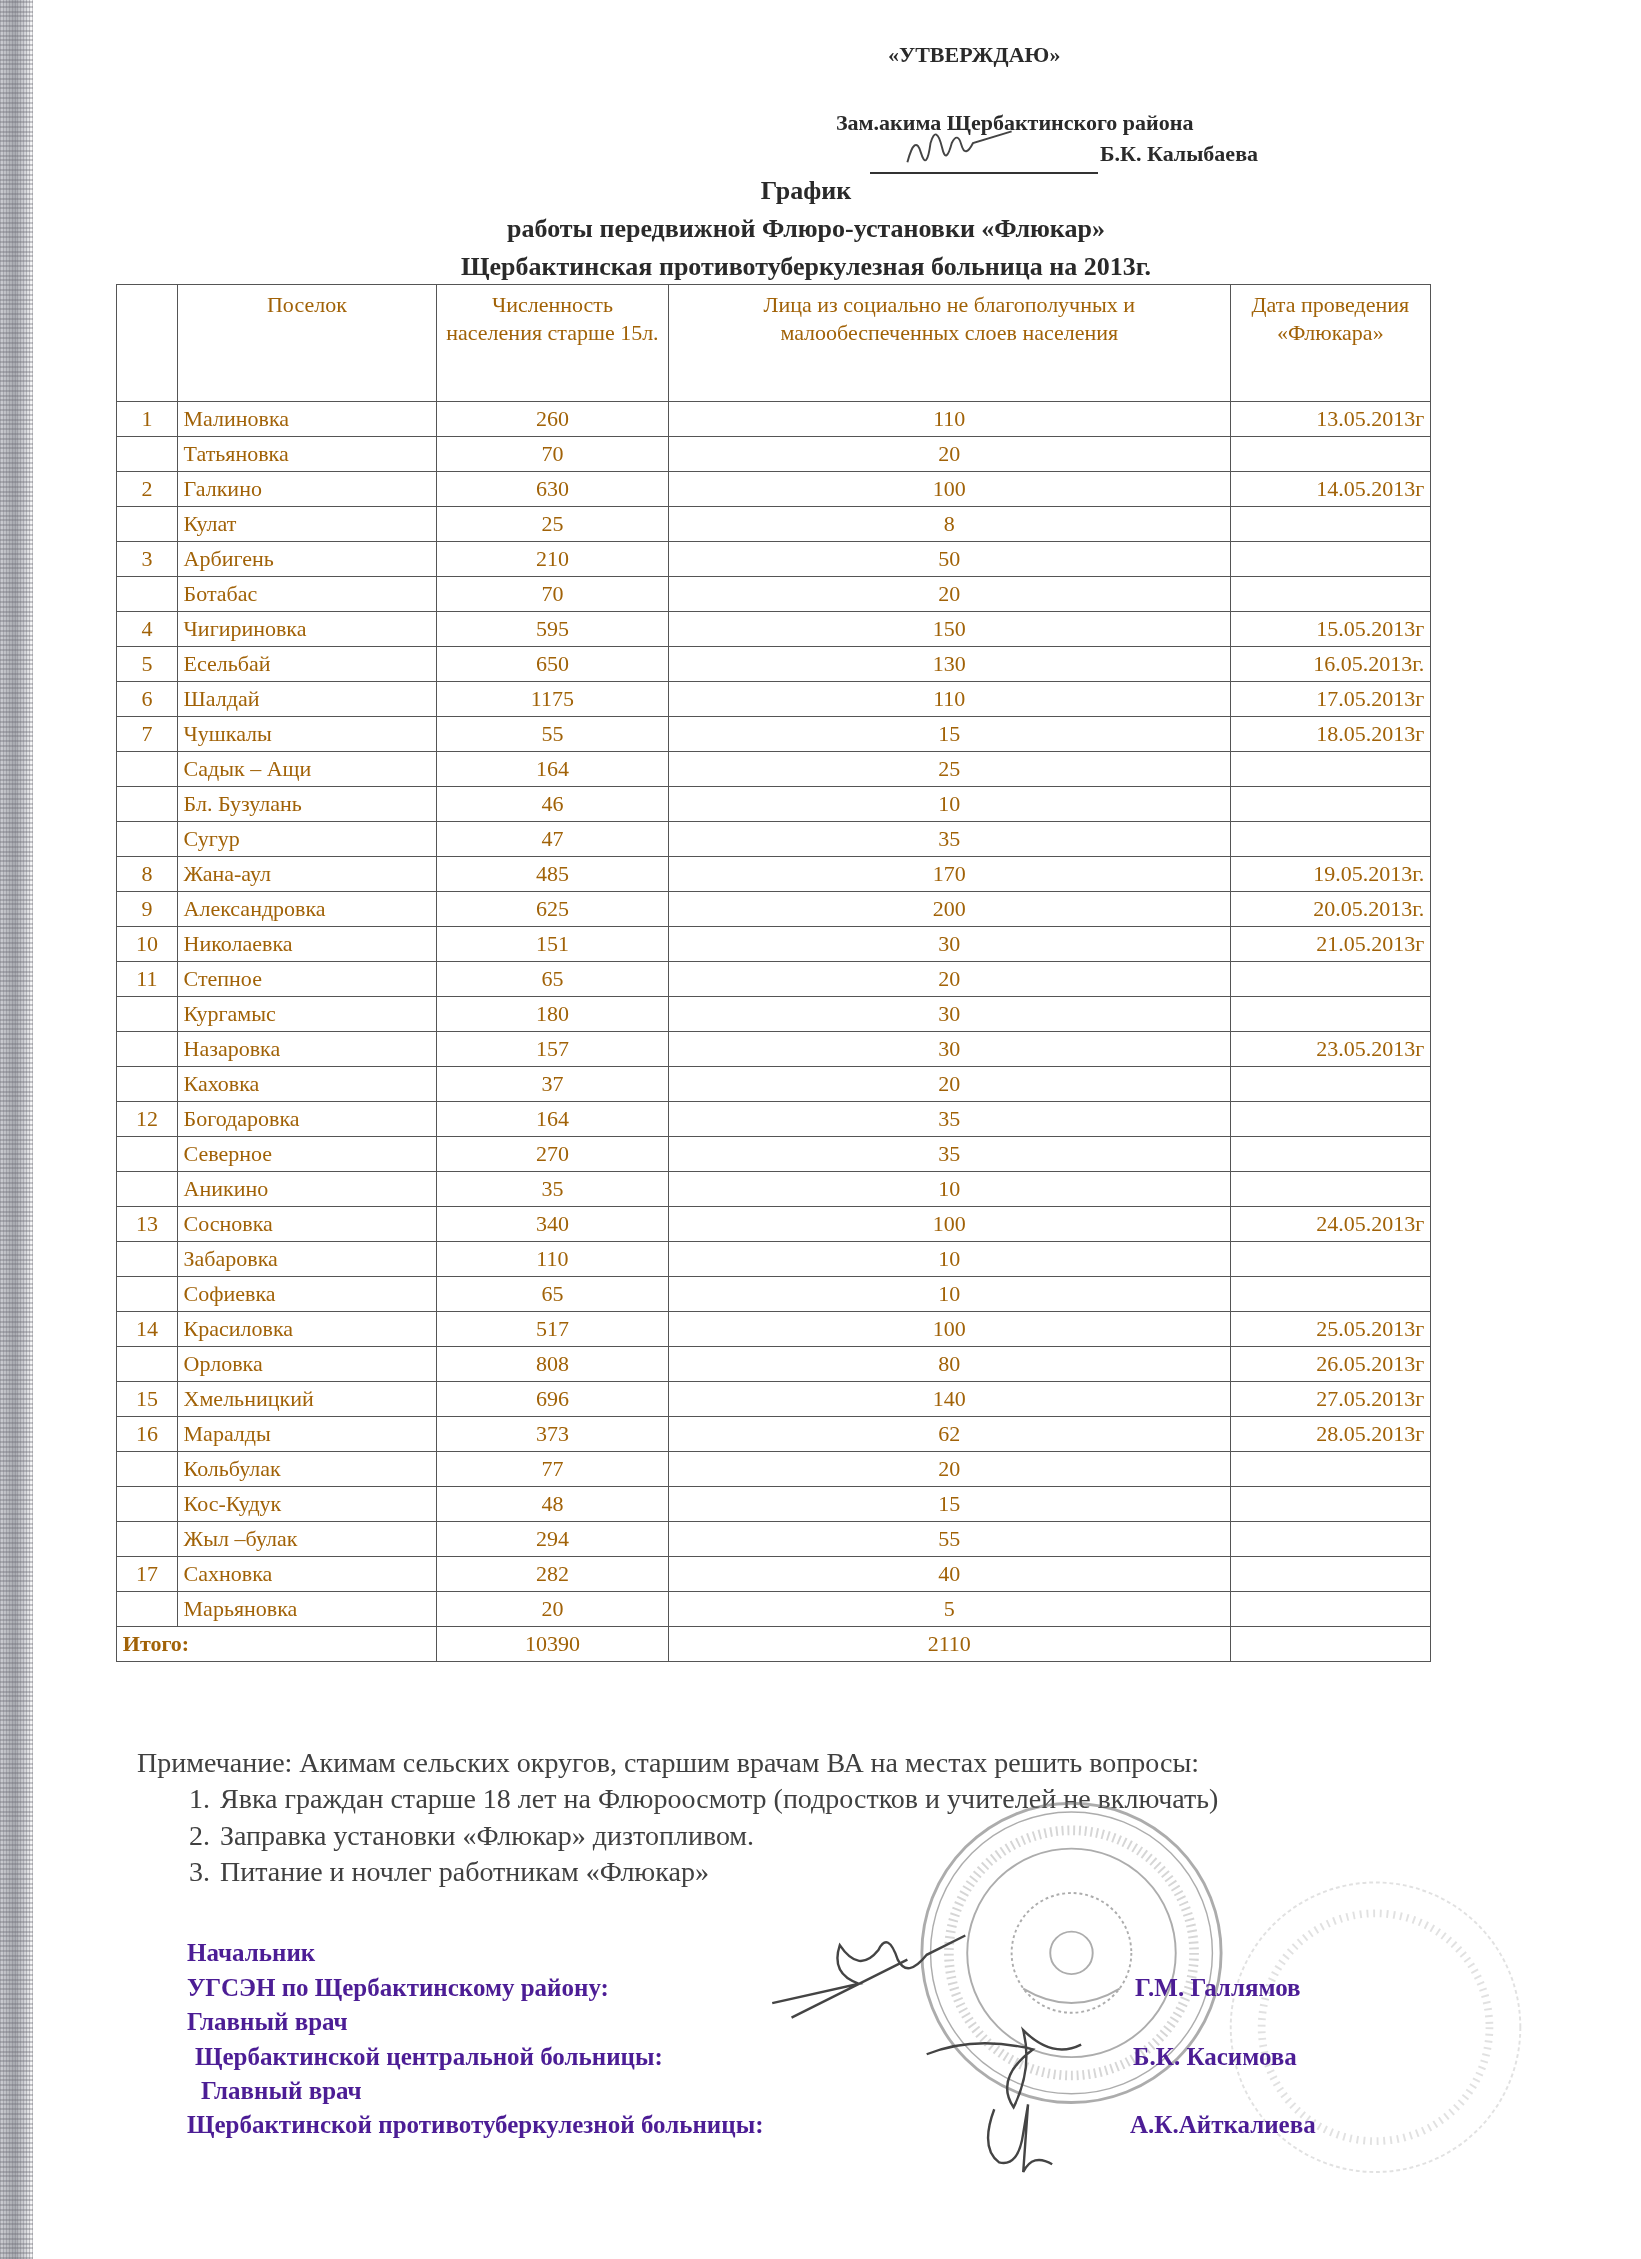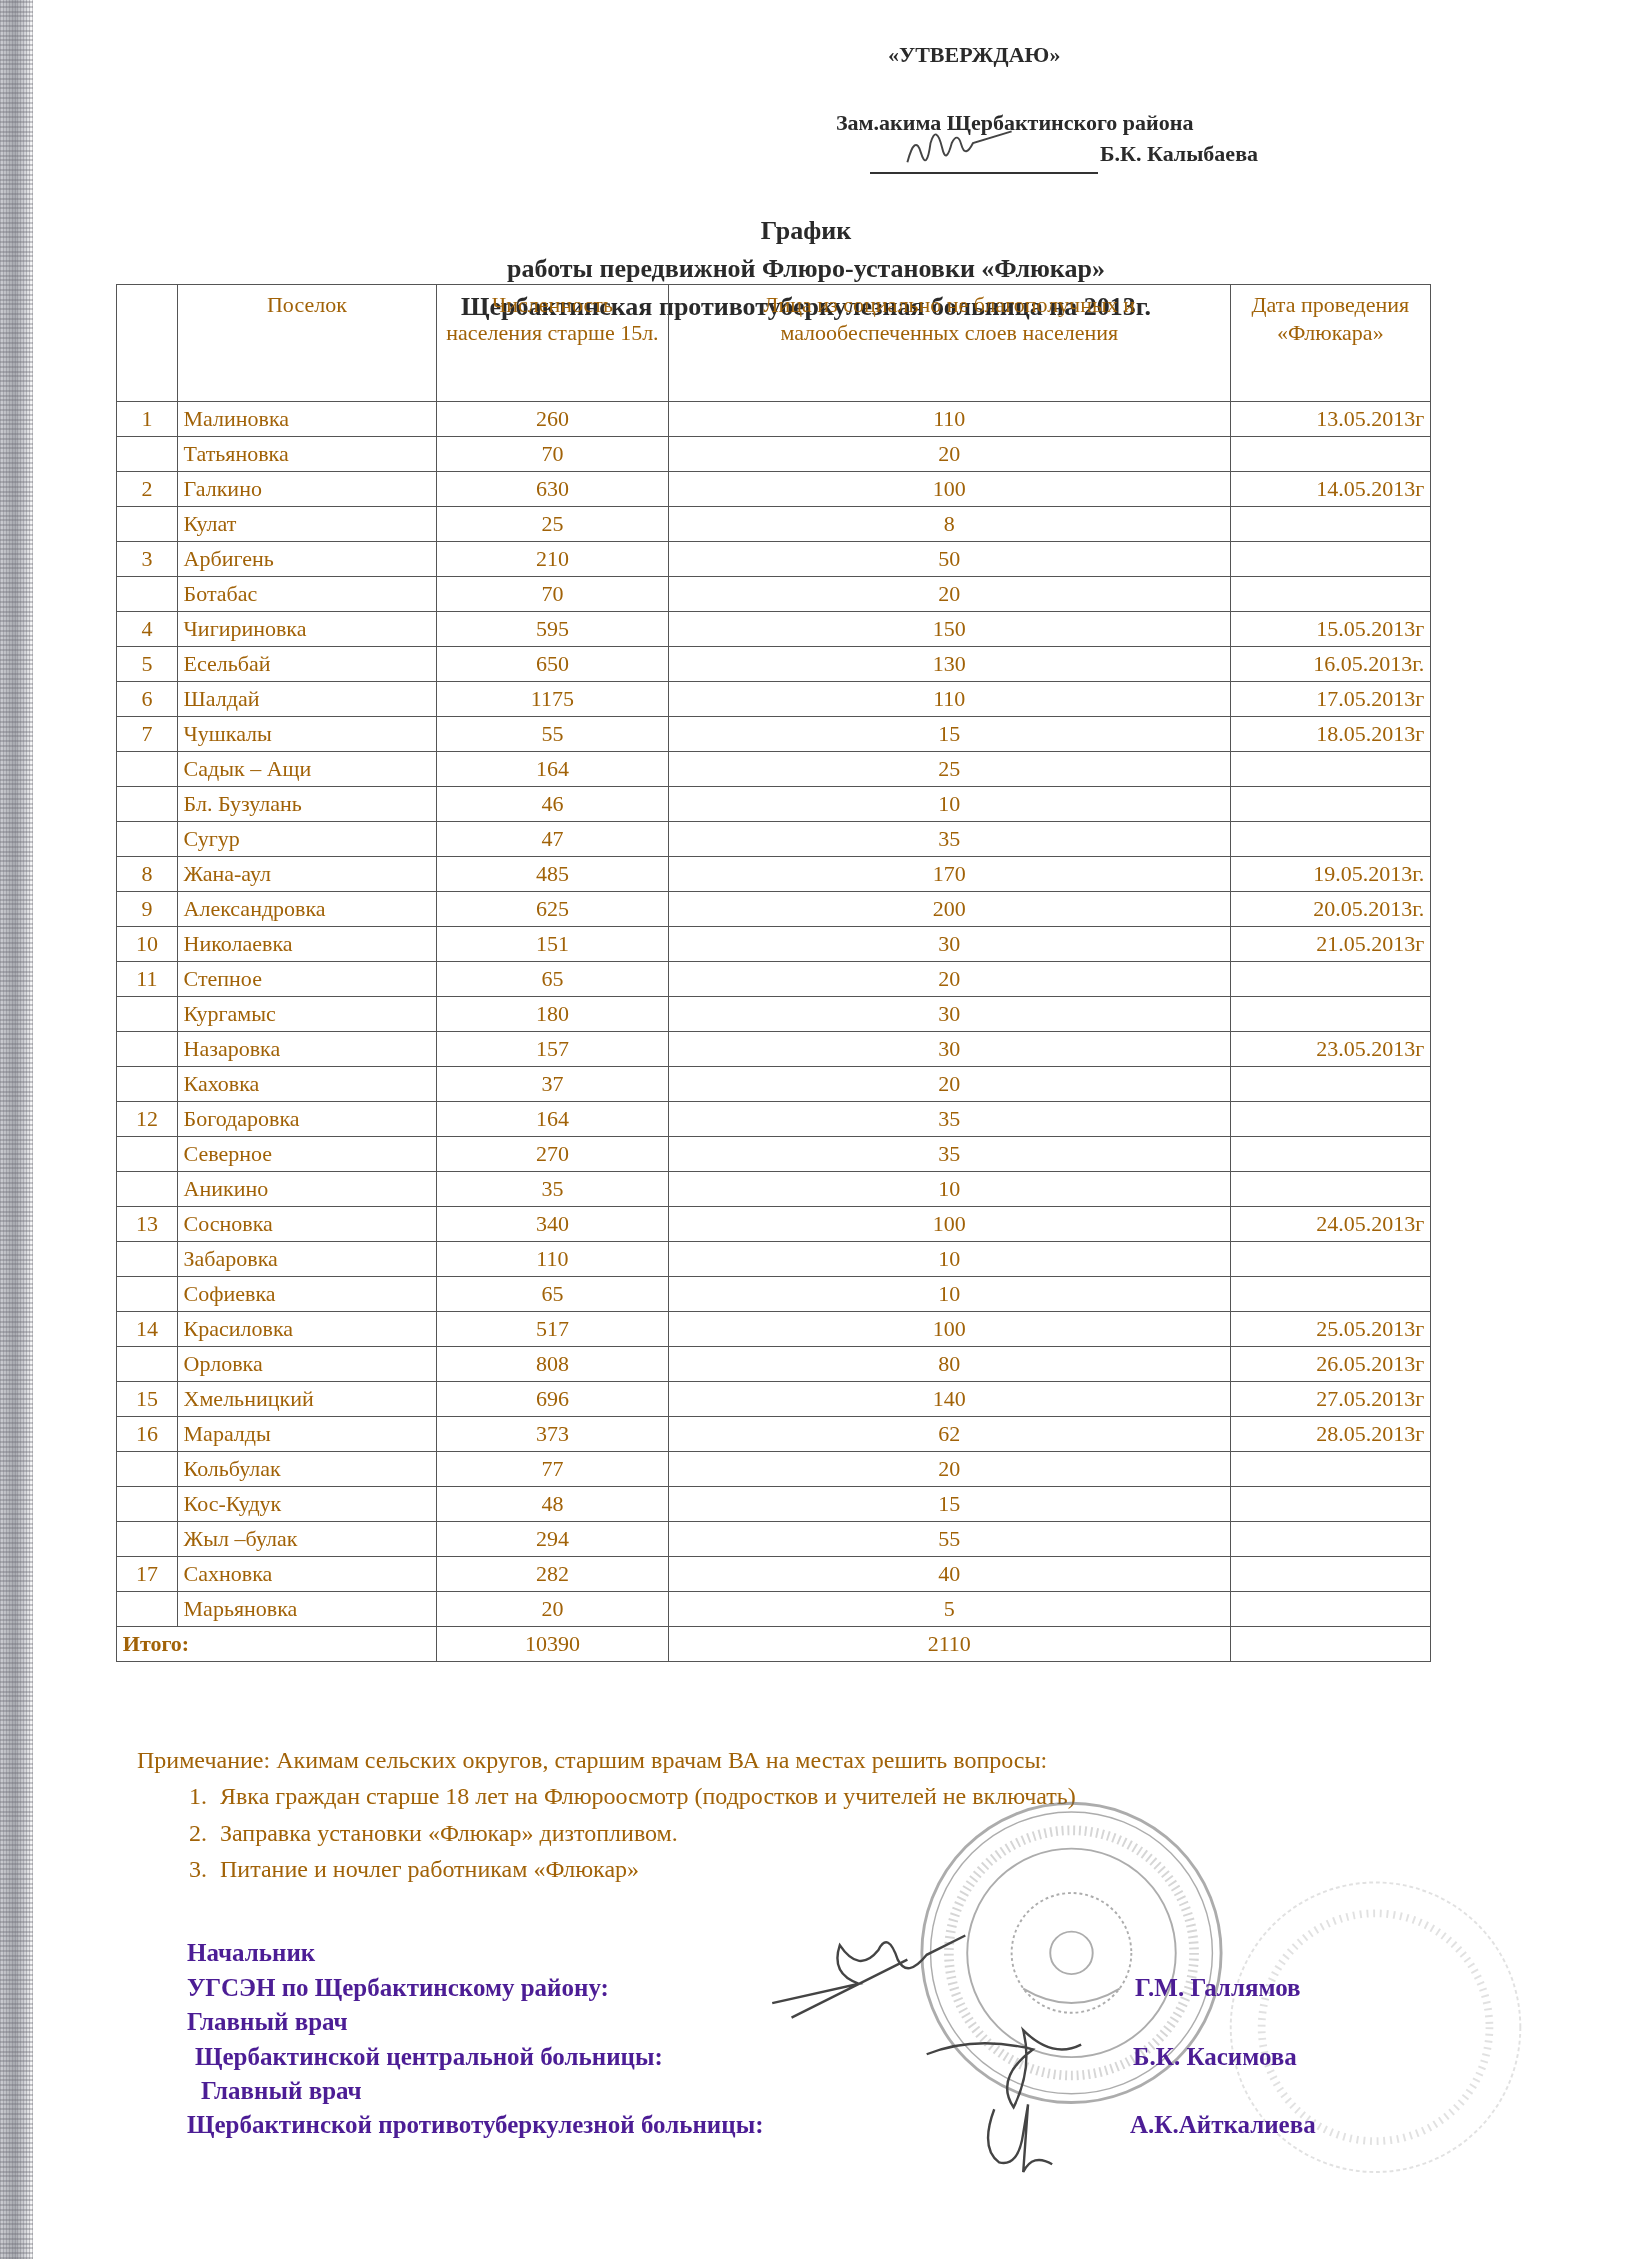--- a/index.html
+++ b/index.html
@@ -7,36 +7,36 @@
          font-family:"Liberation Serif","DejaVu Serif",serif; color:#2a2a2a; }
   .scan-edge { position:absolute; left:0; top:0; width:33px; height:2259px;
     background:
       repeating-linear-gradient(0deg, rgba(90,90,100,0.35) 0 1.9px, rgba(255,255,255,0) 1.9px 4.8px),
       repeating-linear-gradient(90deg, rgba(120,120,130,0.45) 0 1px, rgba(255,255,255,0) 1px 2.9px),
       linear-gradient(90deg, #c9cacf 0%, #9fa1a8 45%, #d6d7db 80%, #ffffff 100%);
     opacity:0.9; }
   .abs { position:absolute; white-space:nowrap; }
   .b { font-weight:bold; }
   .approve { font-size:22px; }
-  .title { font-size:26px; font-weight:bold; left:0; width:1612px; text-align:center;margin-top:40px; }
+  .title { font-size:26px; font-weight:bold; left:0; width:1612px; text-align:center; }
   .underline { position:absolute; left:870px; top:172px; width:228px; height:1.9px; background:#333; }
 
   table.sched { position:absolute; left:116px; top:284px; width:1315px; border-collapse:collapse;
                 font-size:22px; color:#a16207; }
   table.sched td, table.sched th { border:1.4px solid #555; padding:0 5.8px; height:34px; line-height:25px; }
   table.sched th { font-weight:normal; vertical-align:top; text-align:center; height:110px; padding-top:5.8px; line-height:28px; }
   .c-num { width:50px; text-align:center; }
   .c-name { width:254px; text-align:left; }
   .c-pop { width:226px; text-align:center; }
   .c-soc { width:575px; text-align:center; }
   .c-date { width:193px; text-align:right; }
   tr.total td { font-weight:bold; }
   tr.total td.c-pop, tr.total td.c-soc { font-weight:normal; }
 
-  .note { font-size:24px; color:#a16207; }
+  .note { font-size:28px; color:#404040; }
   .sig { font-size:25px; font-weight:bold; color:#4c1d95; }
   svg.overlay { position:absolute; left:0; top:0; pointer-events:none; }
 </style>
 </head>
 <body>
 
 <div class="scan-edge"></div>
 
 <div class="abs approve b" style="left:888px; top:42px;">«УТВЕРЖДАЮ»</div>
 <div class="abs approve b" style="left:836px; top:110px;">Зам.акима Щербактинского района</div>

